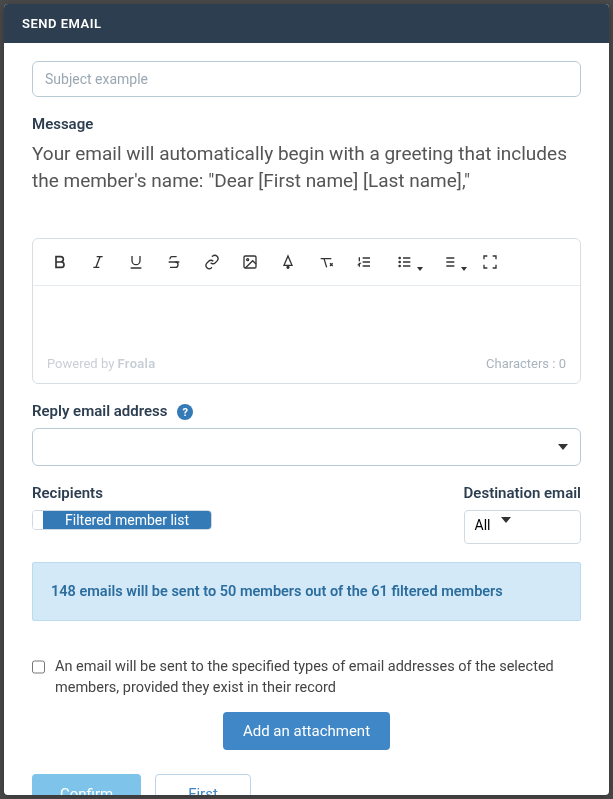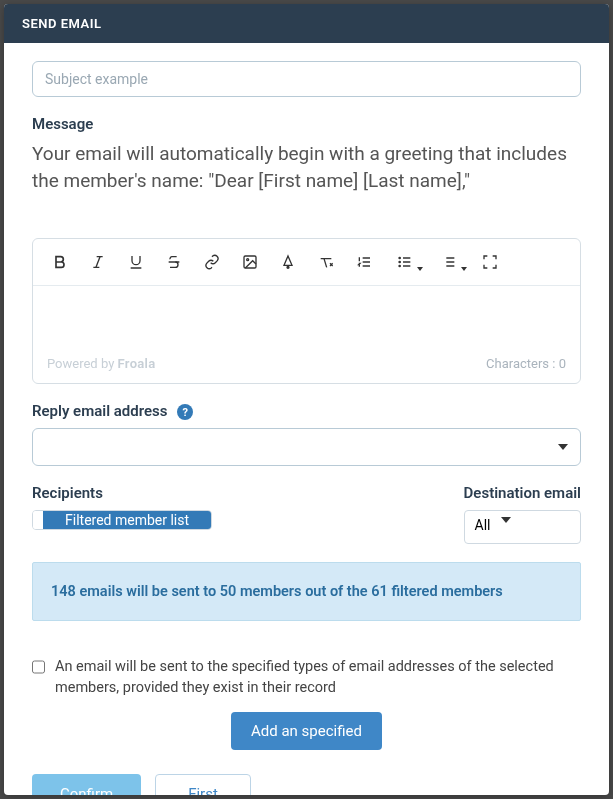--- a/index.html
+++ b/index.html
@@ -373,21 +373,21 @@
     </div>
 
     <div class="info-banner">148 emails will be sent to 50 members out of the 61 filtered members</div>
 
     <label class="checkbox-row">
       <input type="checkbox" style="">
       <span>An email will be sent to the specified types of email addresses of the selected members, provided they exist in their record</span>
     </label>
 
     <div class="attach-row">
-      <button class="btn btn-primary">Add an specified</button>
+      <button class="btn btn-primary">Add an attachment</button>
     </div>
 
     <div class="footer-actions">
       <button class="btn btn-confirm">Confirm</button>
       <button class="btn btn-outline">First</button>
     </div>
 
   </div>
 </div>
 

